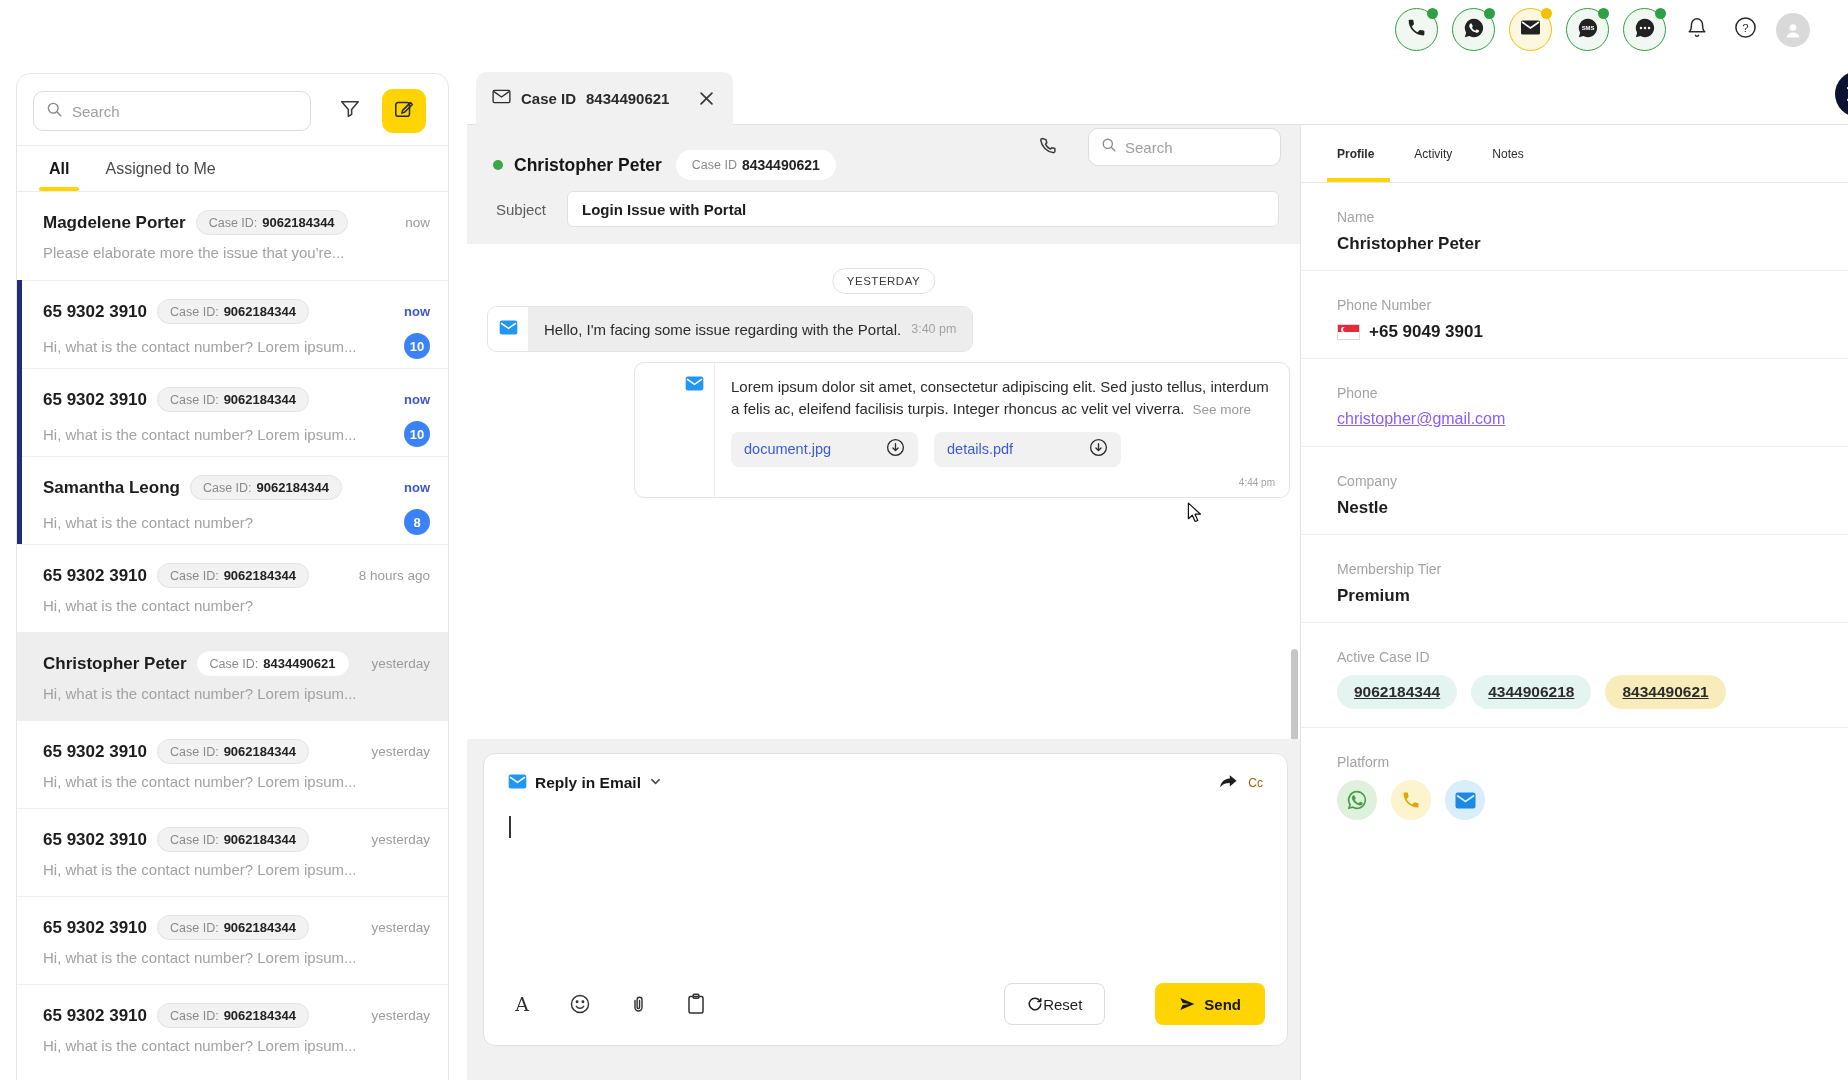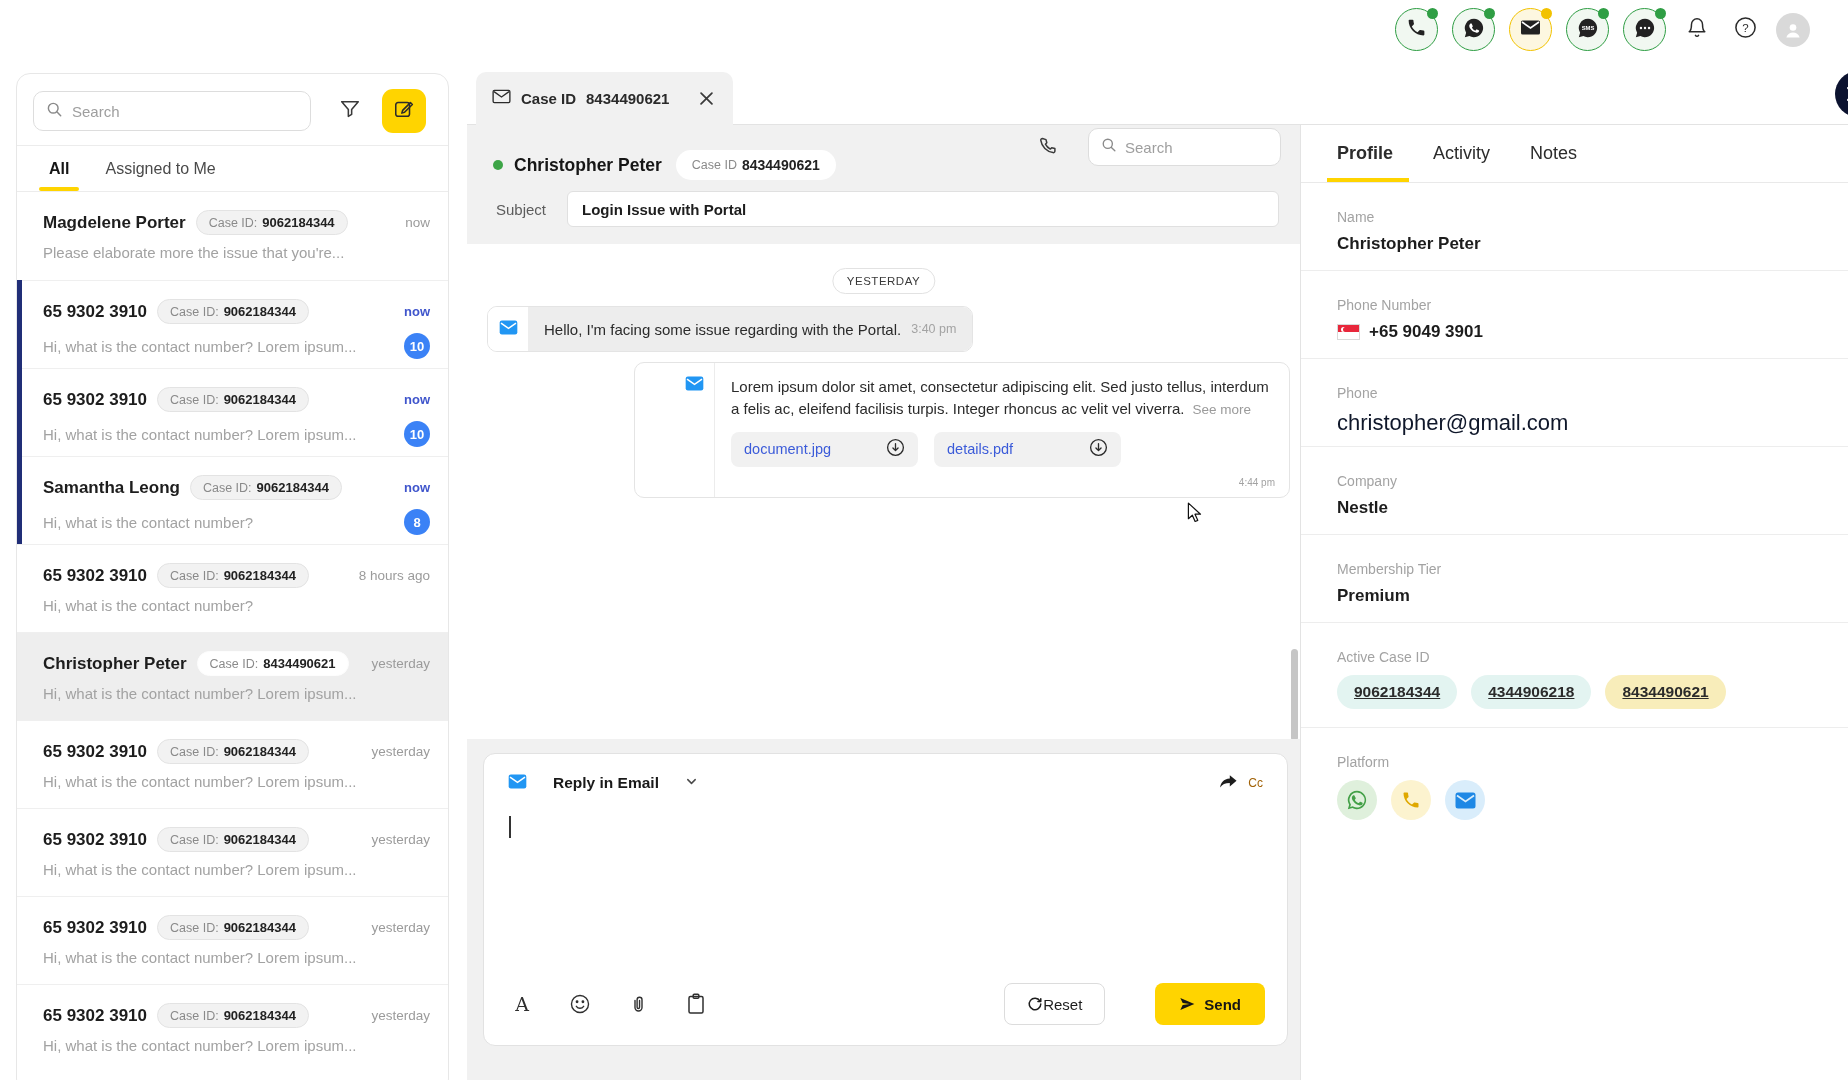--- a/index.html
+++ b/index.html
@@ -96,45 +96,45 @@
   .attach-row { display:flex; gap:16px; margin-top:12px; }
   .attach { display:flex; align-items:center; justify-content:space-between; background:#f1f1f1; border-radius:8px;
     height:35px; padding:0 13px; min-width:187px; cursor:pointer; }
   .attach-name { font-size:14.5px; color:#3b5bd9; }
   .out-time { position:absolute; right:14px; bottom:9px; font-size:10px; color:#a3a3a3; }
   .scroll-thumb { position:absolute; right:2px; top:405px; width:7px; height:92px; background:#c6c6c6; border-radius:4px; }
   .cursor-arrow { position:absolute; left:718px; top:258px; pointer-events:none; }
 
   .reply-card { position:absolute; left:16px; top:628px; width:805px; height:293px; background:#fff;
     border:1px solid #e2e2e2; border-radius:12px; display:flex; flex-direction:column; }
-  .reply-head { display:flex; align-items:center; padding:18px 24px 10px 24px; gap:26px; }
+  .reply-head { display:flex; align-items:center; padding:18px 24px 10px 24px; gap:8px; }
   .reply-mode { font-size:15.5px; font-weight:700; color:#191919; cursor:pointer; }
   .reply-right { margin-left:auto; display:flex; align-items:center; gap:10px; cursor:pointer; }
   .cc-label { font-size:12px; color:#a16207; }
   .reply-body { flex:1; position:relative; cursor:text; }
   .caret { position:absolute; left:25px; top:12px; width:1.5px; height:22px; background:#333; animation:blink 1.1s steps(2) infinite; }
   @keyframes blink { 50% { opacity:0; } }
   .reply-foot { display:flex; align-items:center; padding:0 22px 20px 26px; gap:34px; }
   .foot-ic { width:24px; height:24px; display:flex; align-items:center; justify-content:center; cursor:pointer; }
   .fmt-a { font-family:"DejaVu Serif", serif; font-size:19px; color:#2f2f2f; }
   .btn-reset { margin-left:auto; height:42px; padding:0 22px; background:#fff; border:1px solid #dcdcdc; border-radius:8px;
     display:flex; align-items:center; gap:0; font-size:15px; color:#1d1d1d; cursor:pointer; font-family:inherit; }
   .btn-send { margin-left:16px; height:42px; padding:0 24px; background:#ffd400; border:0; border-radius:8px;
     display:flex; align-items:center; gap:9px; font-size:15px; font-weight:700; color:#161616; cursor:pointer; font-family:inherit; }
 
   
   .rpanel { position:absolute; left:1300px; top:125px; width:548px; height:955px; background:#fff; border-left:1px solid #e3e3e3; }
   .rp-tabs { height:58px; display:flex; align-items:center; padding-left:36px; gap:40px; border-bottom:1px solid #e9e9e9; }
-  .rp-tab { font-size:18px; color:#2c2c2c; position:relative; height:100%; display:flex; align-items:center; cursor:pointer; }
+  .rp-tab { font-size:12px; color:#2c2c2c; position:relative; height:100%; display:flex; align-items:center; cursor:pointer; }
   .rp-tab.active { font-weight:700; }
   .rp-tab.active::after { content:''; position:absolute; left:-10px; right:-16px; bottom:0; height:4px; background:#ffd400; }
   .pfield { padding:26px 0 0 36px; height:88px; border-bottom:1px solid #ededed; }
   .pf-label { font-size:14px; color:#a3a3a3; margin-bottom:9px; }
   .pf-value { font-size:17px; font-weight:700; color:#1d1d1d; display:flex; align-items:center; }
-  .pf-value.link { color:#0f172a; font-weight:400; font-size:22px; cursor:pointer; }
+  .pf-value.link { color:#8b5cf6; font-weight:400; font-size:16px; cursor:pointer;text-decoration:underline; }
   .sg-flag { width:23px; height:16px; display:inline-block; border:1px solid #d9d9d9; margin-right:9px; position:relative;
     background:linear-gradient(#e8273b 50%, #fff 50%); }
   .sg-flag::before { content:''; position:absolute; left:2.5px; top:1.8px; width:5.5px; height:5.5px; border-radius:50%; background:#fff; }
   .sg-flag::after { content:''; position:absolute; left:5px; top:1.8px; width:5.5px; height:5.5px; border-radius:50%; background:#e8273b; }
   .case-block { padding:26px 0 0 36px; height:105px; border-bottom:1px solid #ededed; }
   .acase-row { display:flex; gap:14px; margin-top:10px; }
   .acase { font-size:15.5px; font-weight:700; color:#2b2b2b; text-decoration:underline; border-radius:999px;
     padding:8px 17px; cursor:pointer; }
   .acase.teal { background:#e3f4f1; }
   .acase.yellow { background:#f8edba; }

